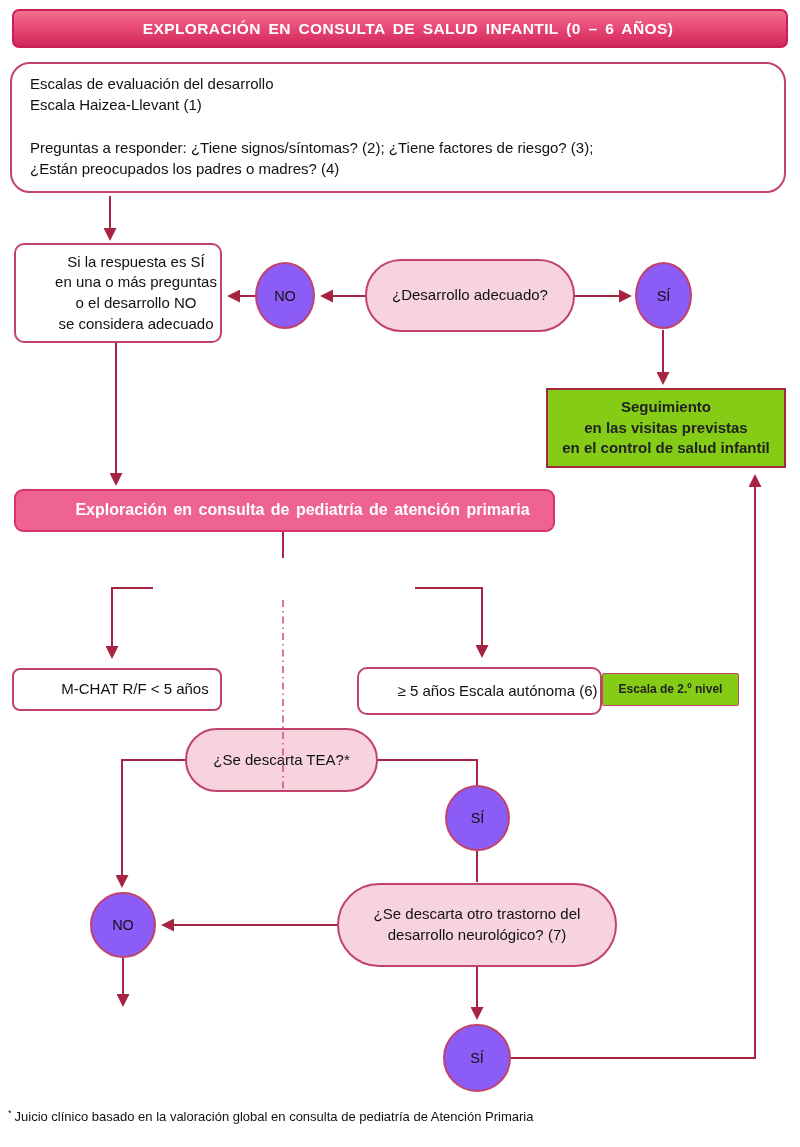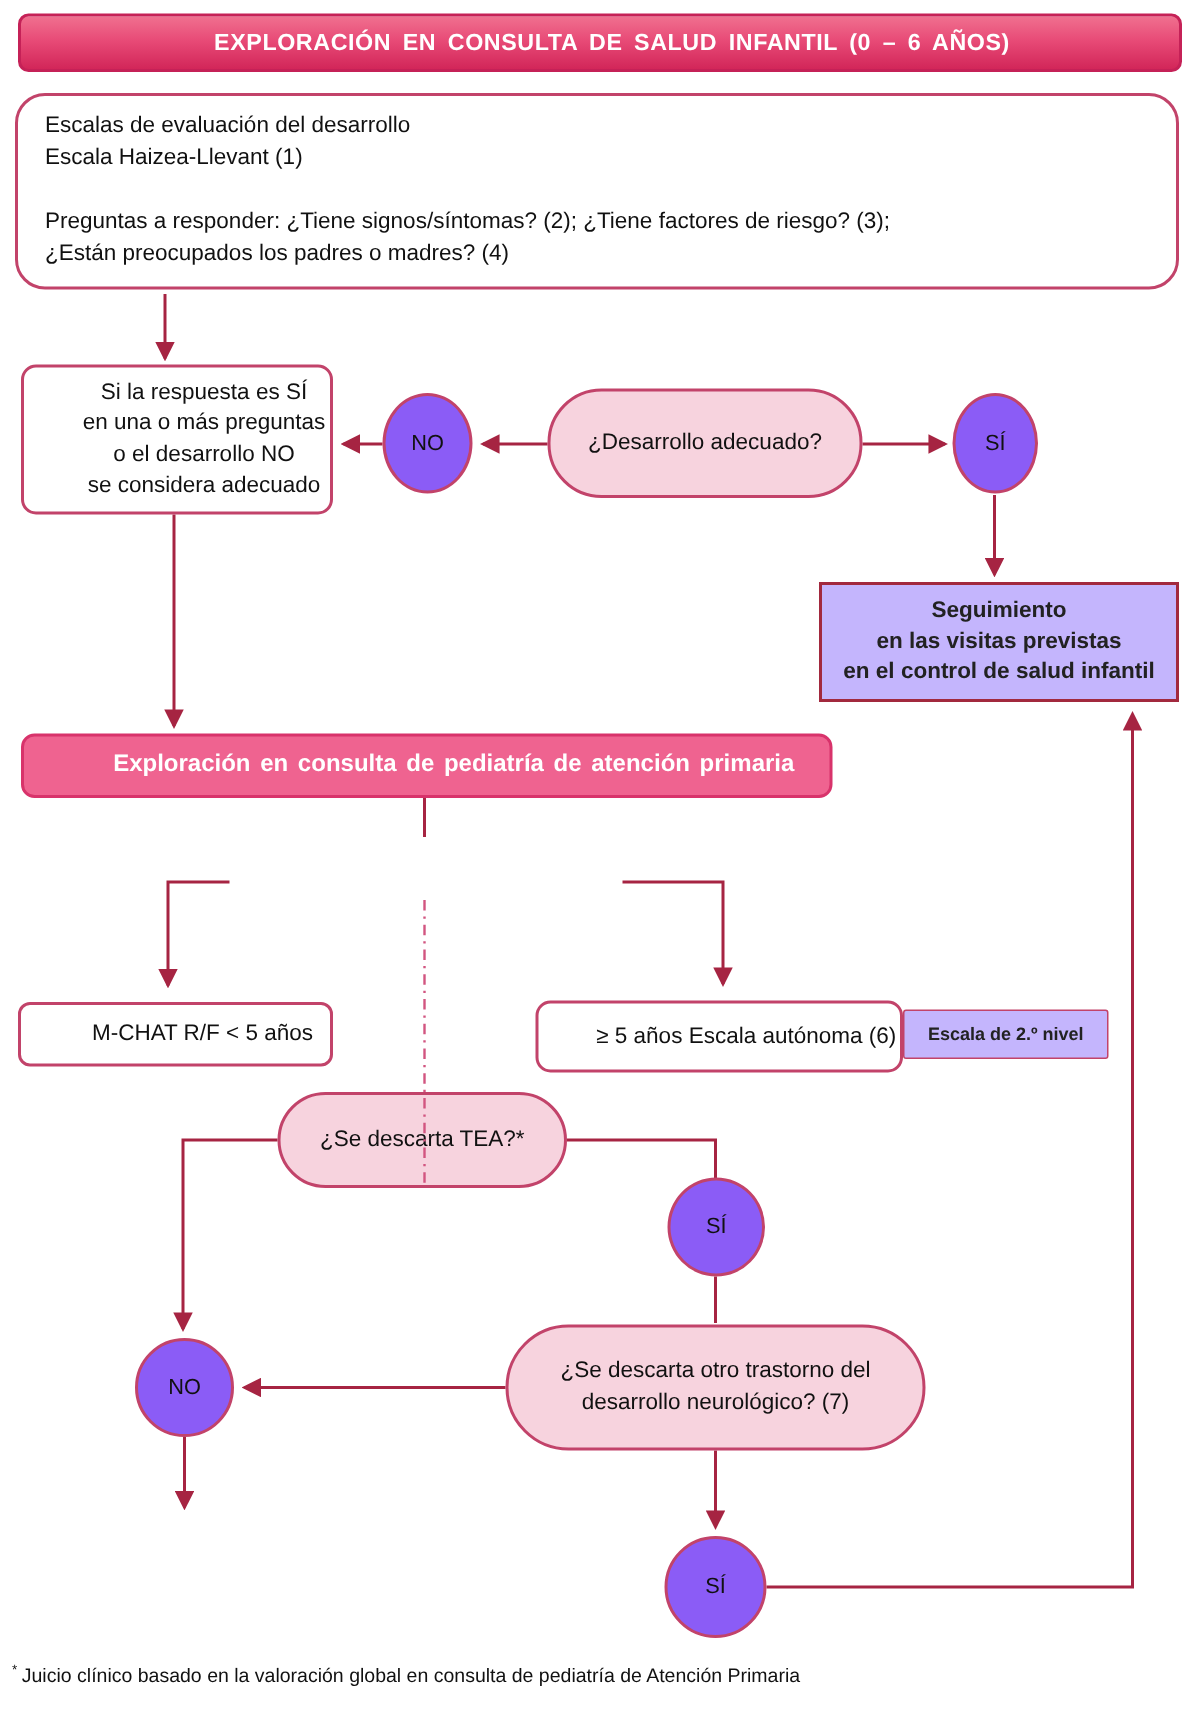--- a/index.html
+++ b/index.html
@@ -23,21 +23,21 @@
     background:linear-gradient(180deg,#F0708F 0%,#E84B77 45%,#D22659 100%);
     border:2px solid #C52157;border-radius:7px;
     color:#fff;font-weight:700;font-size:15.5px;
     letter-spacing:.4px;word-spacing:3px;
   }
   .white-box{background:#fff;border:2px solid #C2436A;border-radius:12px;padding-left:36px;}
   .eval{justify-content:flex-start;align-items:flex-start;text-align:left;
         padding:9px 18px;border-radius:20px;line-height:1.42;}
   .capsule{background:#F7D3DE;border:2px solid #C2436A;border-radius:36px;}
   .circle{background:#8b5cf6;border:2px solid #C2436A;border-radius:50%;font-size:14.5px;}
-  .cream{background:#c4b5fd;border:2px solid #A2293E;font-weight:700;color:#222;}
+  .cream{background:#84cc16;border:2px solid #A2293E;font-weight:700;color:#222;}
   .banner2{
     background:#EF6390;border:2px solid #D8336B;border-radius:9px;
     color:#fff;font-weight:700;font-size:16px;word-spacing:2px;
   }
   .nivel{border-width:1.5px;border-color:#C2436A;border-radius:2px;font-size:12px;}
   .footnote{
     position:absolute;z-index:1;left:8px;top:1108px;
     font-size:13px;color:#111;
   }
   .footnote sup{font-size:9px;margin-right:3px;}

